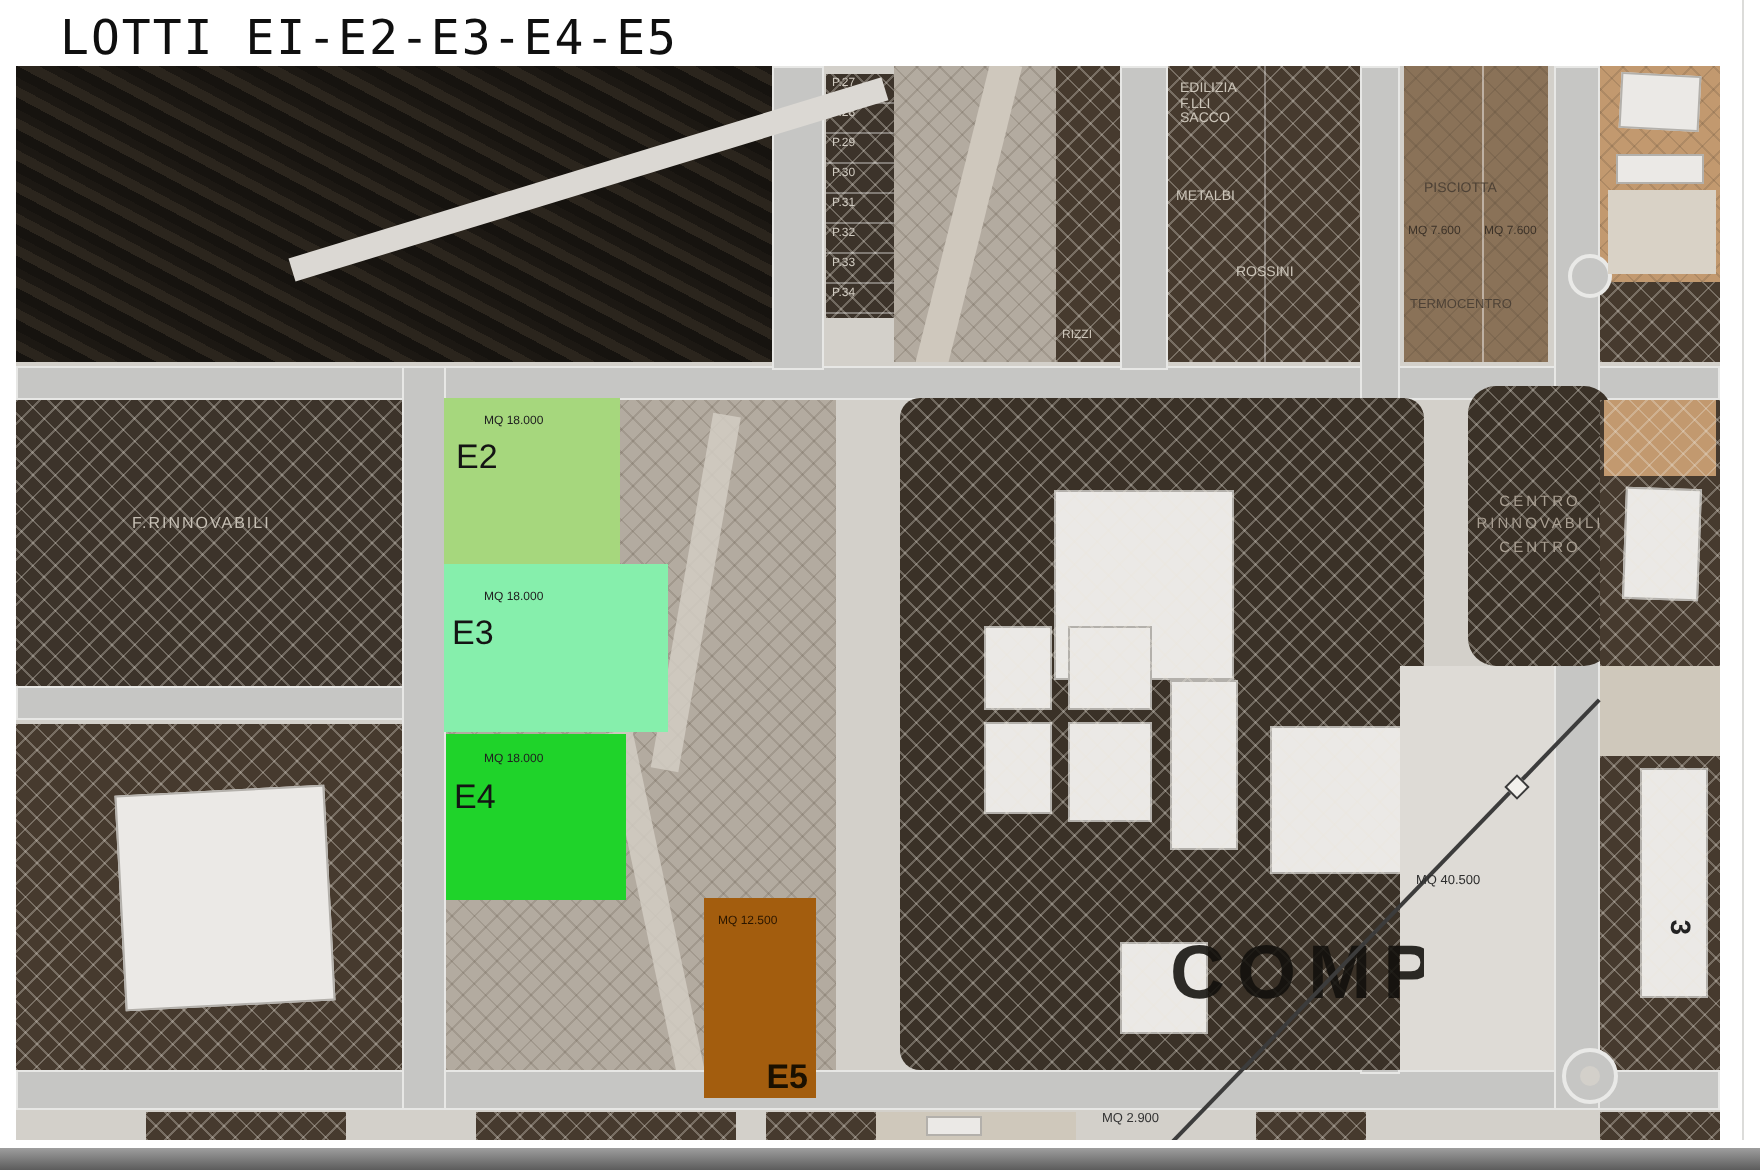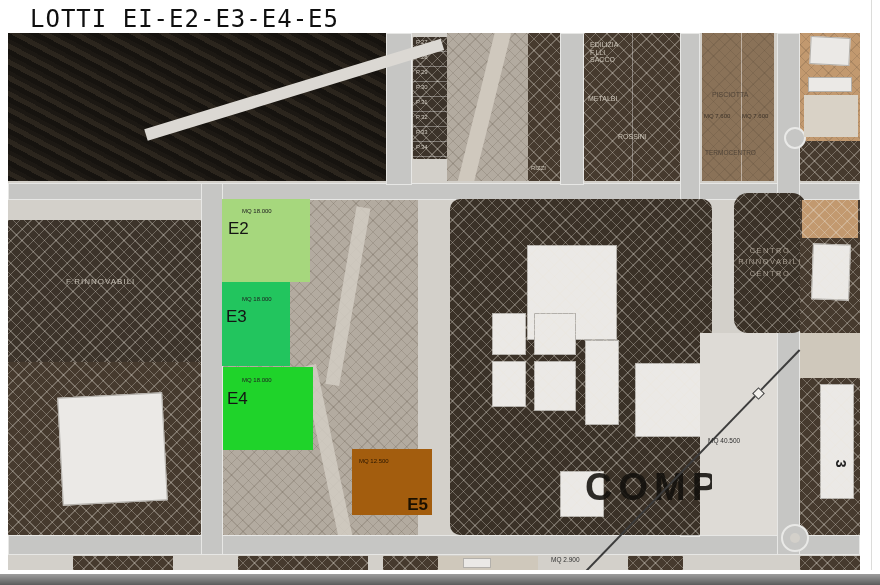--- a/index.html
+++ b/index.html
@@ -103,46 +103,46 @@
       <div class="lbl" style="left:3px;top:116px;font-size:6.5px;color:#4e4236;">TERMOCENTRO</div>
     </div>
 
     <div class="blk blk-light tan2" style="left:792px;top:0;width:60px;height:148px;">
       <div class="bld" style="left:10px;top:4px;width:40px;height:28px;transform:rotate(3deg);"></div>
       <div class="bld" style="left:8px;top:44px;width:44px;height:15px;"></div>
       <div class="abs" style="left:4px;top:62px;width:54px;height:42px;background:#d9d2c6;"></div>
     </div>
     <div class="blk dark2" style="left:792px;top:108px;width:60px;height:40px;"></div>
 
-    <div class="blk dark1" style="left:0;top:167px;width:193px;height:143px;margin-top:20px;">
+    <div class="blk dark1" style="left:0;top:167px;width:193px;height:143px;">
       <div class="lbl lt" style="left:58px;top:58px;font-size:8px;letter-spacing:1px;color:#c7c0b5;">F.RINNOVABILI</div>
     </div>
 
     <div class="blk dark2" style="left:0;top:329px;width:193px;height:173px;">
       <div class="bld" style="left:52px;top:33px;width:105px;height:108px;transform:rotate(-3deg);"></div>
     </div>
 
     <div class="blk blk-light lightg" style="left:215px;top:167px;width:195px;height:335px;">
       <div class="band" style="left:118px;top:5px;width:14px;height:180px;transform:rotate(10deg);background:#d2ccc3;opacity:.85;"></div>
       <div class="band" style="left:98px;top:165px;width:14px;height:180px;transform:rotate(-12deg);background:#d2ccc3;opacity:.85;"></div>
     </div>
 
     <div class="lot" style="left: 214px; top: 166px; width: 88px; height: 83px; z-index: 5; background: rgb(166, 215, 125);">
       <div class="lot-mq" style="left:20px;top:9px;">MQ 18.000</div>
       <div class="lot-id" style="left:6px;top:20px;">E2</div>
     </div>
-    <div class="lot" style="left: 214px; top: 249px; width: 68px; height: 84px; z-index: 5; background: #22c55e;">
+    <div class="lot" style="left: 214px; top: 249px; width: 112px; height: 84px; z-index: 5; background: #86efac;">
       <div class="lot-mq" style="left:20px;top:14px;">MQ 18.000</div>
       <div class="lot-id" style="left:4px;top:25px;">E3</div>
     </div>
     <div class="lot" style="left: 215px; top: 334px; width: 90px; height: 83px; z-index: 5; background: rgb(31, 211, 42);">
       <div class="lot-mq" style="left:19px;top:10px;">MQ 18.000</div>
       <div class="lot-id" style="left:4px;top:22px;">E4</div>
     </div>
-    <div class="lot" style="left: 344px; top: 416px; width: 56px; height: 66px; z-index: 5; background: rgb(163, 93, 14); padding-left: 24px;">
+    <div class="lot" style="left: 344px; top: 416px; width: 56px; height: 100px; z-index: 5; background: rgb(163, 93, 14);">
       <div class="lot-mq" style="left:7px;top:9px;color:#2a1600;">MQ 12.500</div>
       <div class="lot-id" style="right:4px;bottom:0;font-weight:bold;color:#1a1000;">E5</div>
     </div>
 
     <div class="blk dark3" style="left:410px;top:166px;width:262px;height:336px;border-radius:10px;">
       <div class="bld" style="left:77px;top:46px;width:90px;height:95px;z-index:0;"></div>
       <div class="bld" style="left:135px;top:141px;width:34px;height:85px;z-index:0;"></div>
       <div class="bld" style="left:42px;top:114px;width:34px;height:42px;z-index:0;"></div>
       <div class="bld" style="left:84px;top:114px;width:42px;height:42px;z-index:0;"></div>
       <div class="bld" style="left:42px;top:162px;width:34px;height:46px;z-index:0;"></div>

